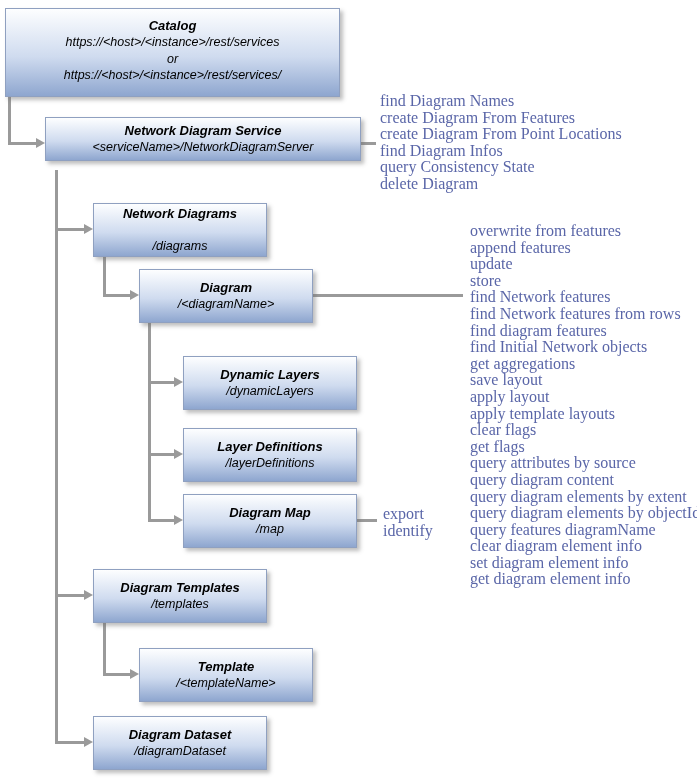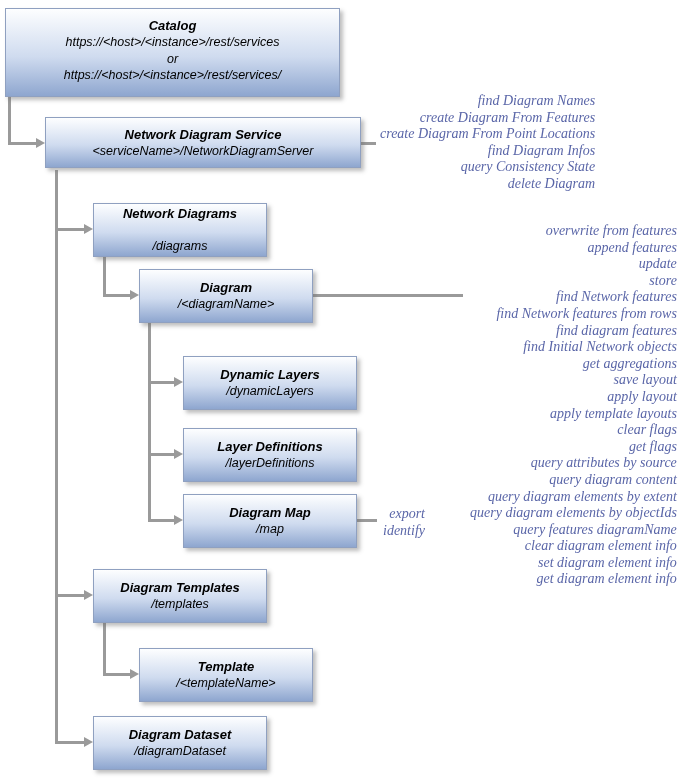--- a/index.html
+++ b/index.html
@@ -47,26 +47,24 @@
     line-height:16.5px;
     white-space:nowrap;
   }
   .catalog-node{
     justify-content:flex-start;
     padding-top:8px;
   }
   .ops{
     position:absolute;
     font-family:"Liberation Serif", serif;
-    font-style:italic;
-    font-size:14px;
+    font-size:16px;
     line-height:16.6px;
     color:var(--op-text);
     white-space:nowrap;
-    text-align:right;
   }
   .hline,.vline{
     position:absolute;
     background:var(--connector);
   }
   .hline{height:3px;}
   .vline{width:3px;}
   .arrow{
     position:absolute;
     width:0;height:0;
@@ -115,21 +113,21 @@
   <div class="hline" style="left:313px;top:294px;width:150px;"></div>
   <div class="hline" style="left:357px;top:519px;width:20px;"></div>
 
   <div class="node catalog-node" style="left:5px;top:8px;width:335px;height:89px;">
     <div class="node-title">Catalog</div>
     <div class="node-sub">https://&lt;host&gt;/&lt;instance&gt;/rest/services</div>
     <div class="node-sub">or</div>
     <div class="node-sub">https://&lt;host&gt;/&lt;instance&gt;/rest/services/</div>
   </div>
 
-  <div class="node" style="left:45px;top:117px;width:316px;height:51px;">
+  <div class="node" style="left:45px;top:117px;width:316px;height:44px;">
     <div class="node-title">Network Diagram Service</div>
     <div class="node-sub">&lt;serviceName&gt;/NetworkDiagramServer</div>
   </div>
 
   <div class="node" style="left:93px;top:203px;width:174px;height:54px;gap:16px;">
     <div class="node-title">Network Diagrams</div>
     <div class="node-sub">/diagrams</div>
   </div>
 
   <div class="node" style="left:139px;top:269px;width:174px;height:54px;">

